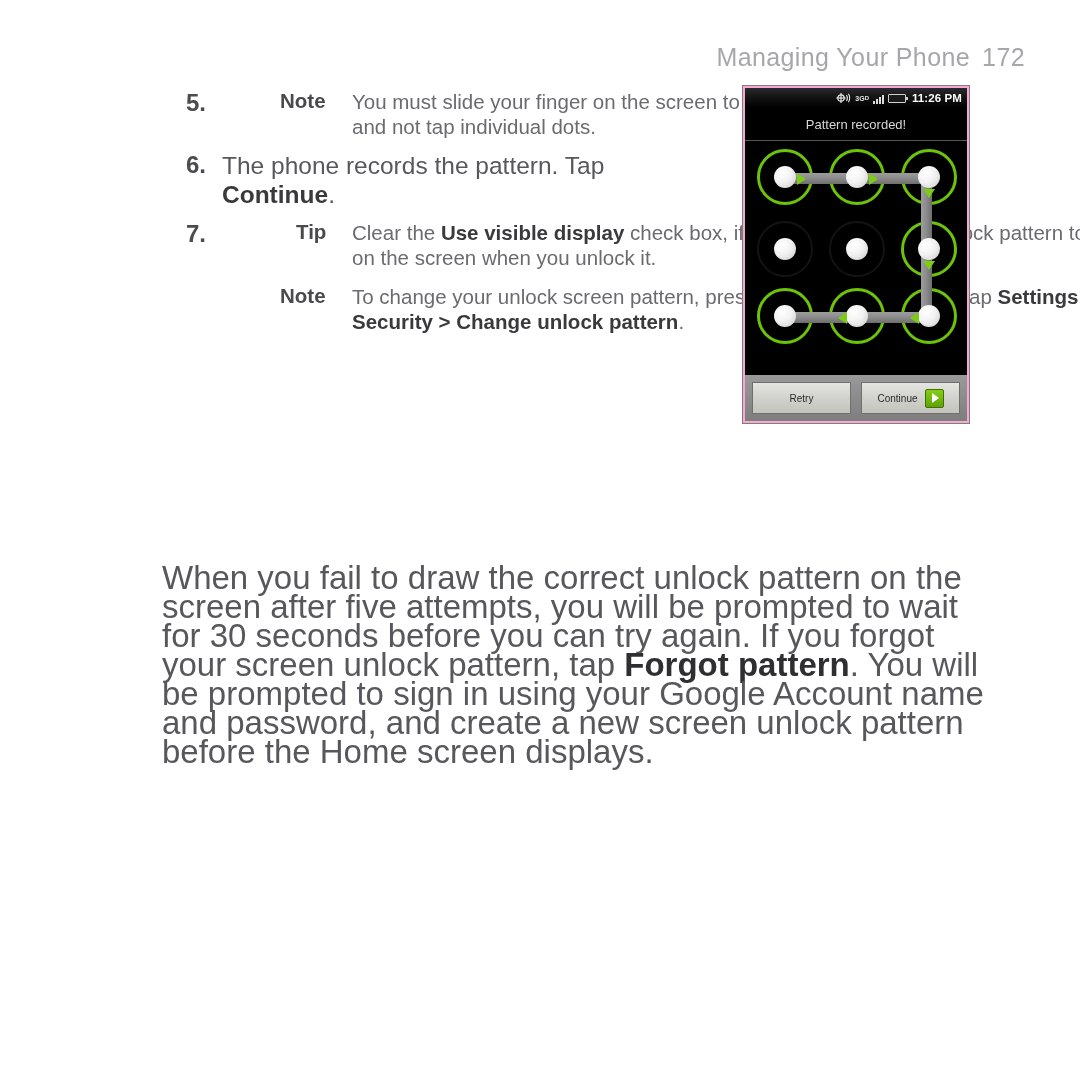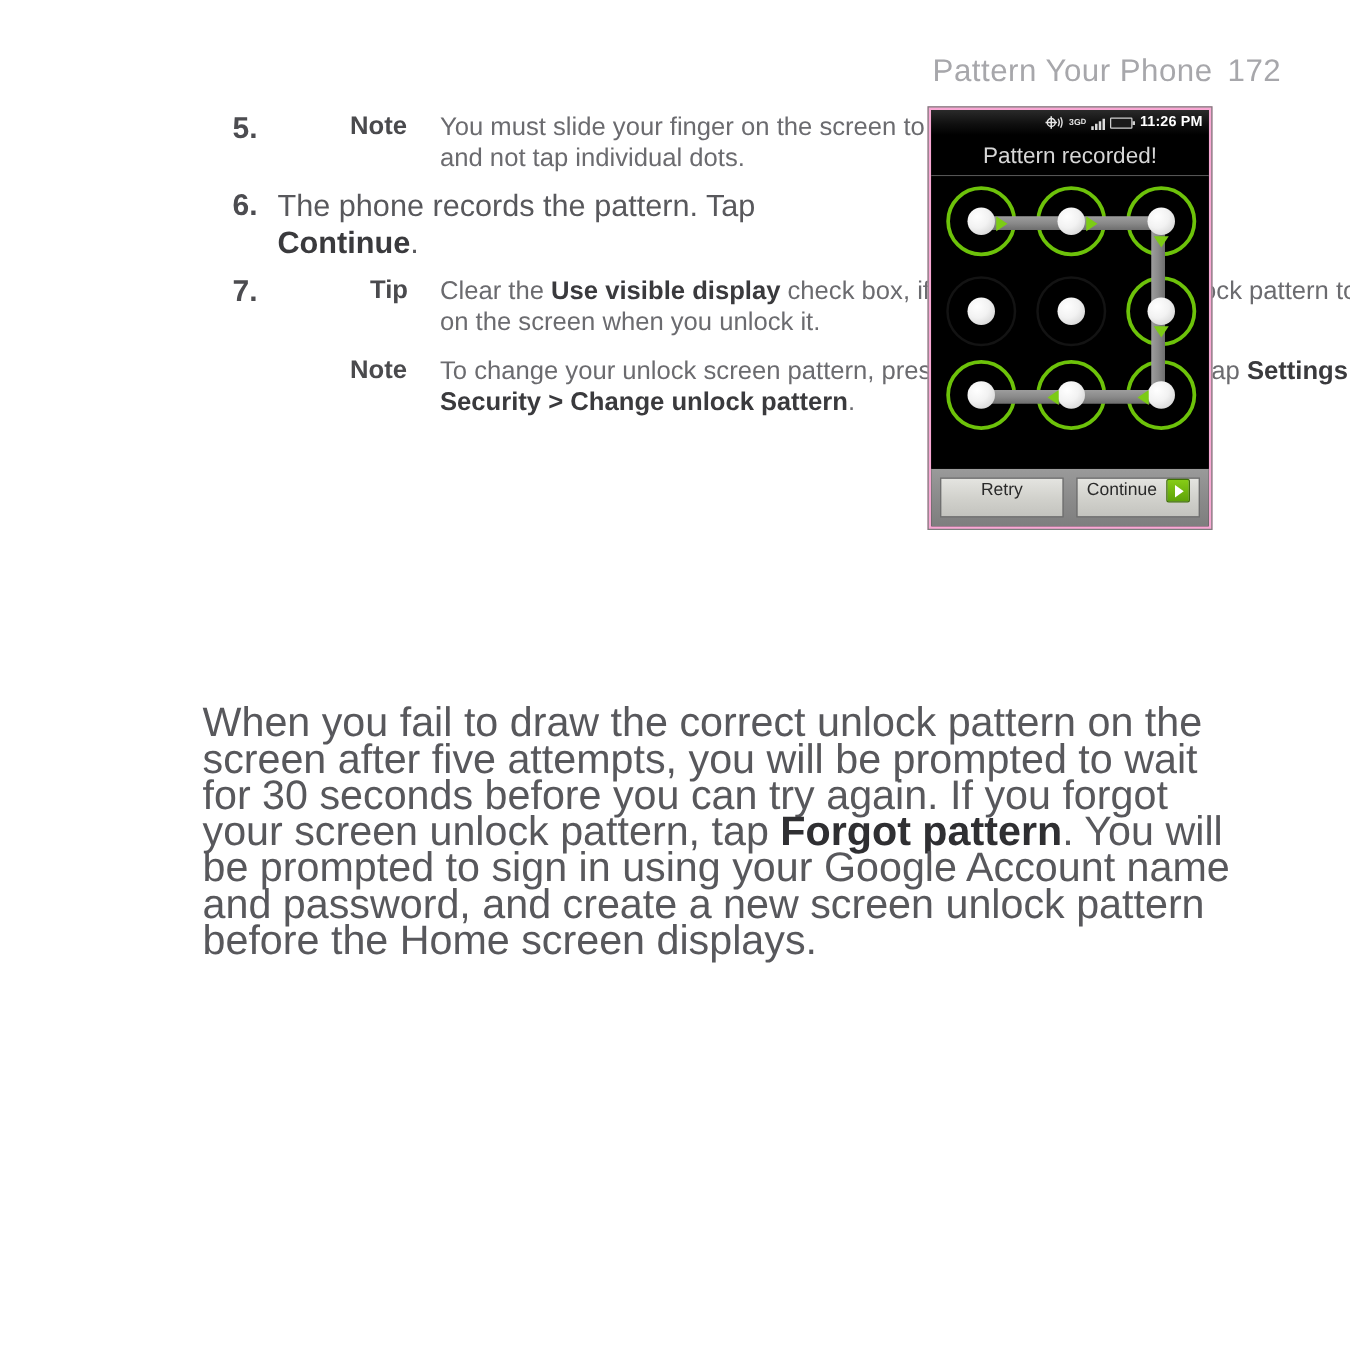--- a/index.html
+++ b/index.html
@@ -162,21 +162,21 @@
   .battery::after {
     content:""; position:absolute; right:-3px; top:2px;
     width:2px; height:3px; background:#cfcfcf;
   }
 
   
   .phone-msg {
     height: 32px;
     display: flex; align-items: center; justify-content: center;
     color: #d7d7d7;
-    font-size: 18px;
+    font-size: 13px;
     background: #000;
     border-bottom: 1px solid #555;
   }
 
   
   .grid-wrap {
     flex: 1;
     background: #000;
     position: relative;
   }
@@ -241,25 +241,25 @@
     padding: 0 7px;
     box-sizing: border-box;
   }
   .pbtn {
     flex: 1;
     height: 30px;
     background: linear-gradient(to bottom,#e4e4e0 0%,#d2d2cd 50%,#c3c3be 100%);
     border: 1px solid #6f6f6f;
     border-radius: 0;
     display: flex;
-    align-items: flex-start;
+    align-items: center;
     justify-content: center;
     gap: 7px;
     color: #2a2a2a;
-    font-size: 14px;
+    font-size: 10px;
   }
   .go-icon {
     width: 17px; height: 17px;
     background: linear-gradient(to bottom,#86cc16,#5ea208);
     border: 1px solid #3f7004;
     border-radius: 2px;
     display: flex; align-items: center; justify-content: center;
   }
   .go-icon::after {
     content: "";
@@ -269,21 +269,21 @@
     border-left: 7px solid #ffffff;
     margin-left: 2px;
   }
 </style>
 </head>
 <body>
 
 <div class="page">
 
   <div class="header">
-    <span>Pattern Your Phone</span><span class="pagenum">172</span>
+    <span>Managing Your Phone</span><span class="pagenum">172</span>
   </div>
 
   <div class="steps">
 
     <div class="step">
       <span class="step-num">5.</span>
       <div class="callout">
         <span class="callout-label">Note</span>
         <div class="callout-body c-narrow">You must slide your finger on the screen to create the pattern and not tap individual dots.</div>
       </div>

